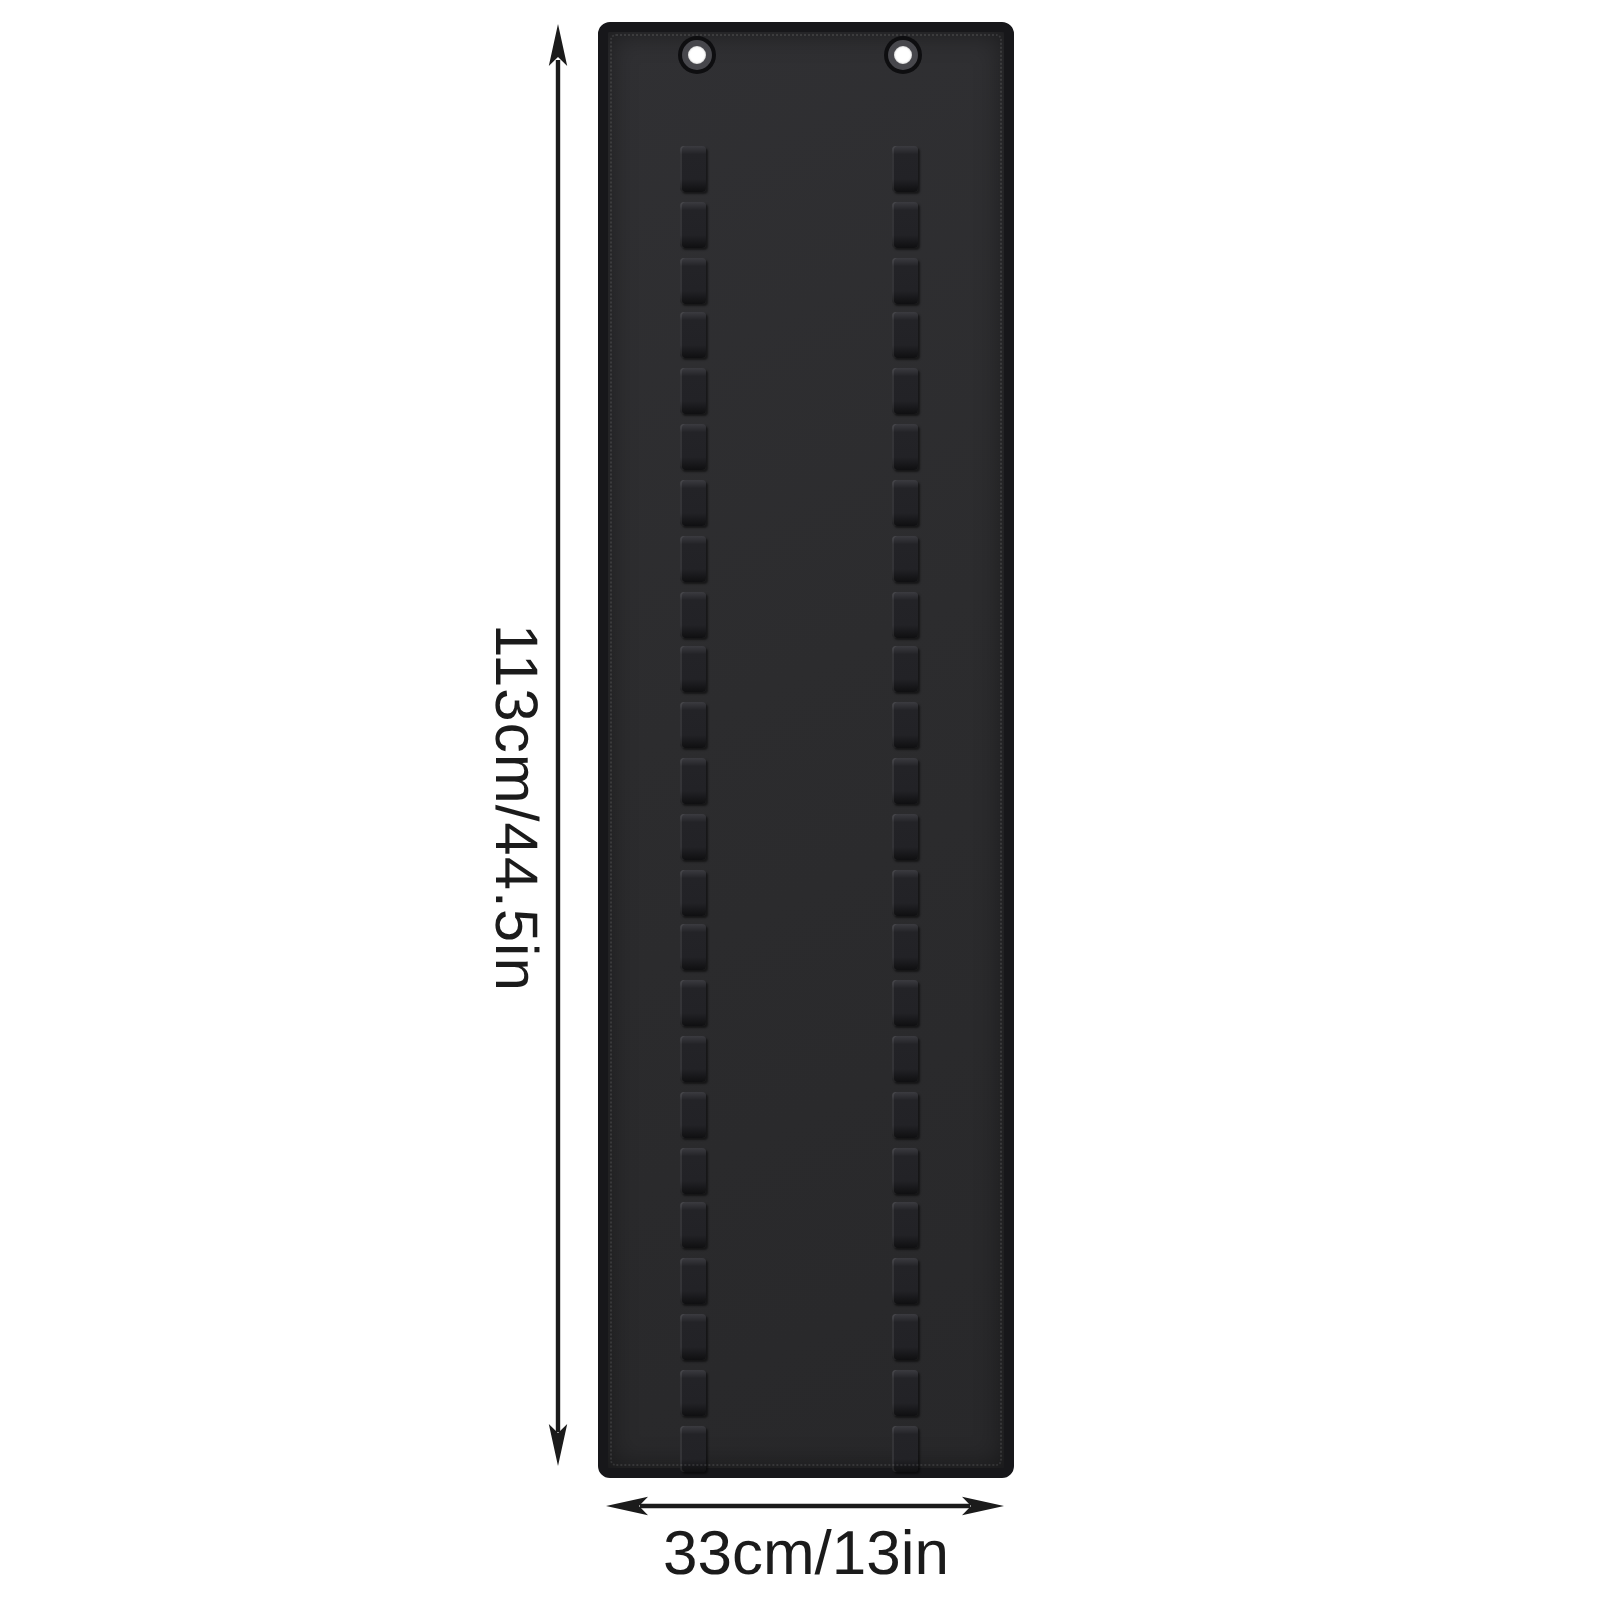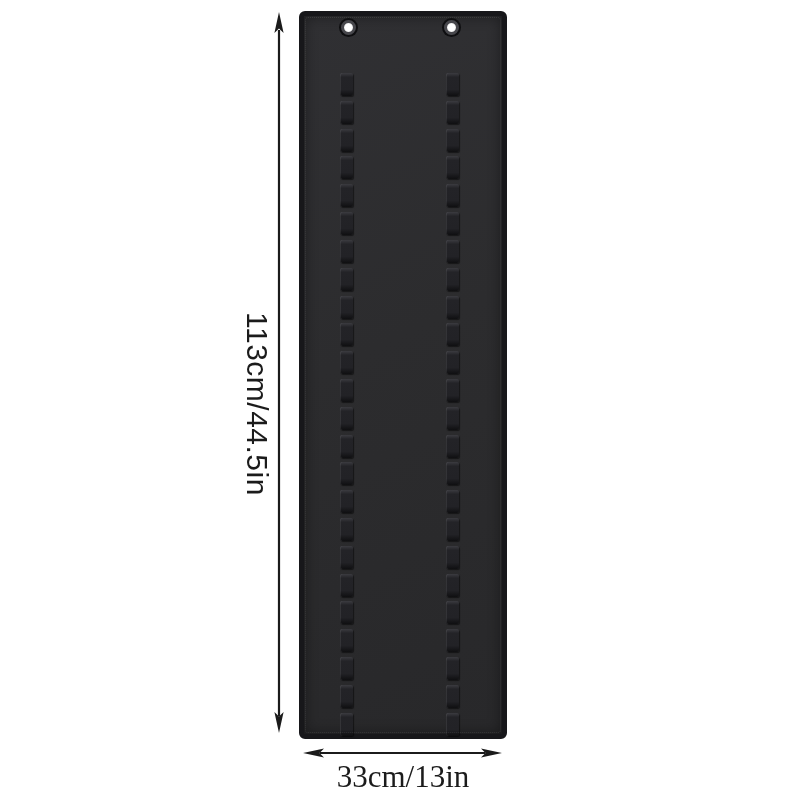--- a/index.html
+++ b/index.html
@@ -78,21 +78,20 @@
     white-space: nowrap;
   }
   .hlabel {
     position: absolute;
     left: 299px; top: 759px;
     width: 208px;
     text-align: center;
     font-size: 31px;
     color: #1b1b1b;
     white-space: nowrap;
-    font-family: Liberation Serif, serif;
   }
 </style>
 </head>
 <body>
 
 <div class="stage">
 
   <svg class="arrows" viewBox="0 0 800 800" xmlns="http://www.w3.org/2000/svg">
 
     <g stroke="#1b1b1b" fill="#1b1b1b">

